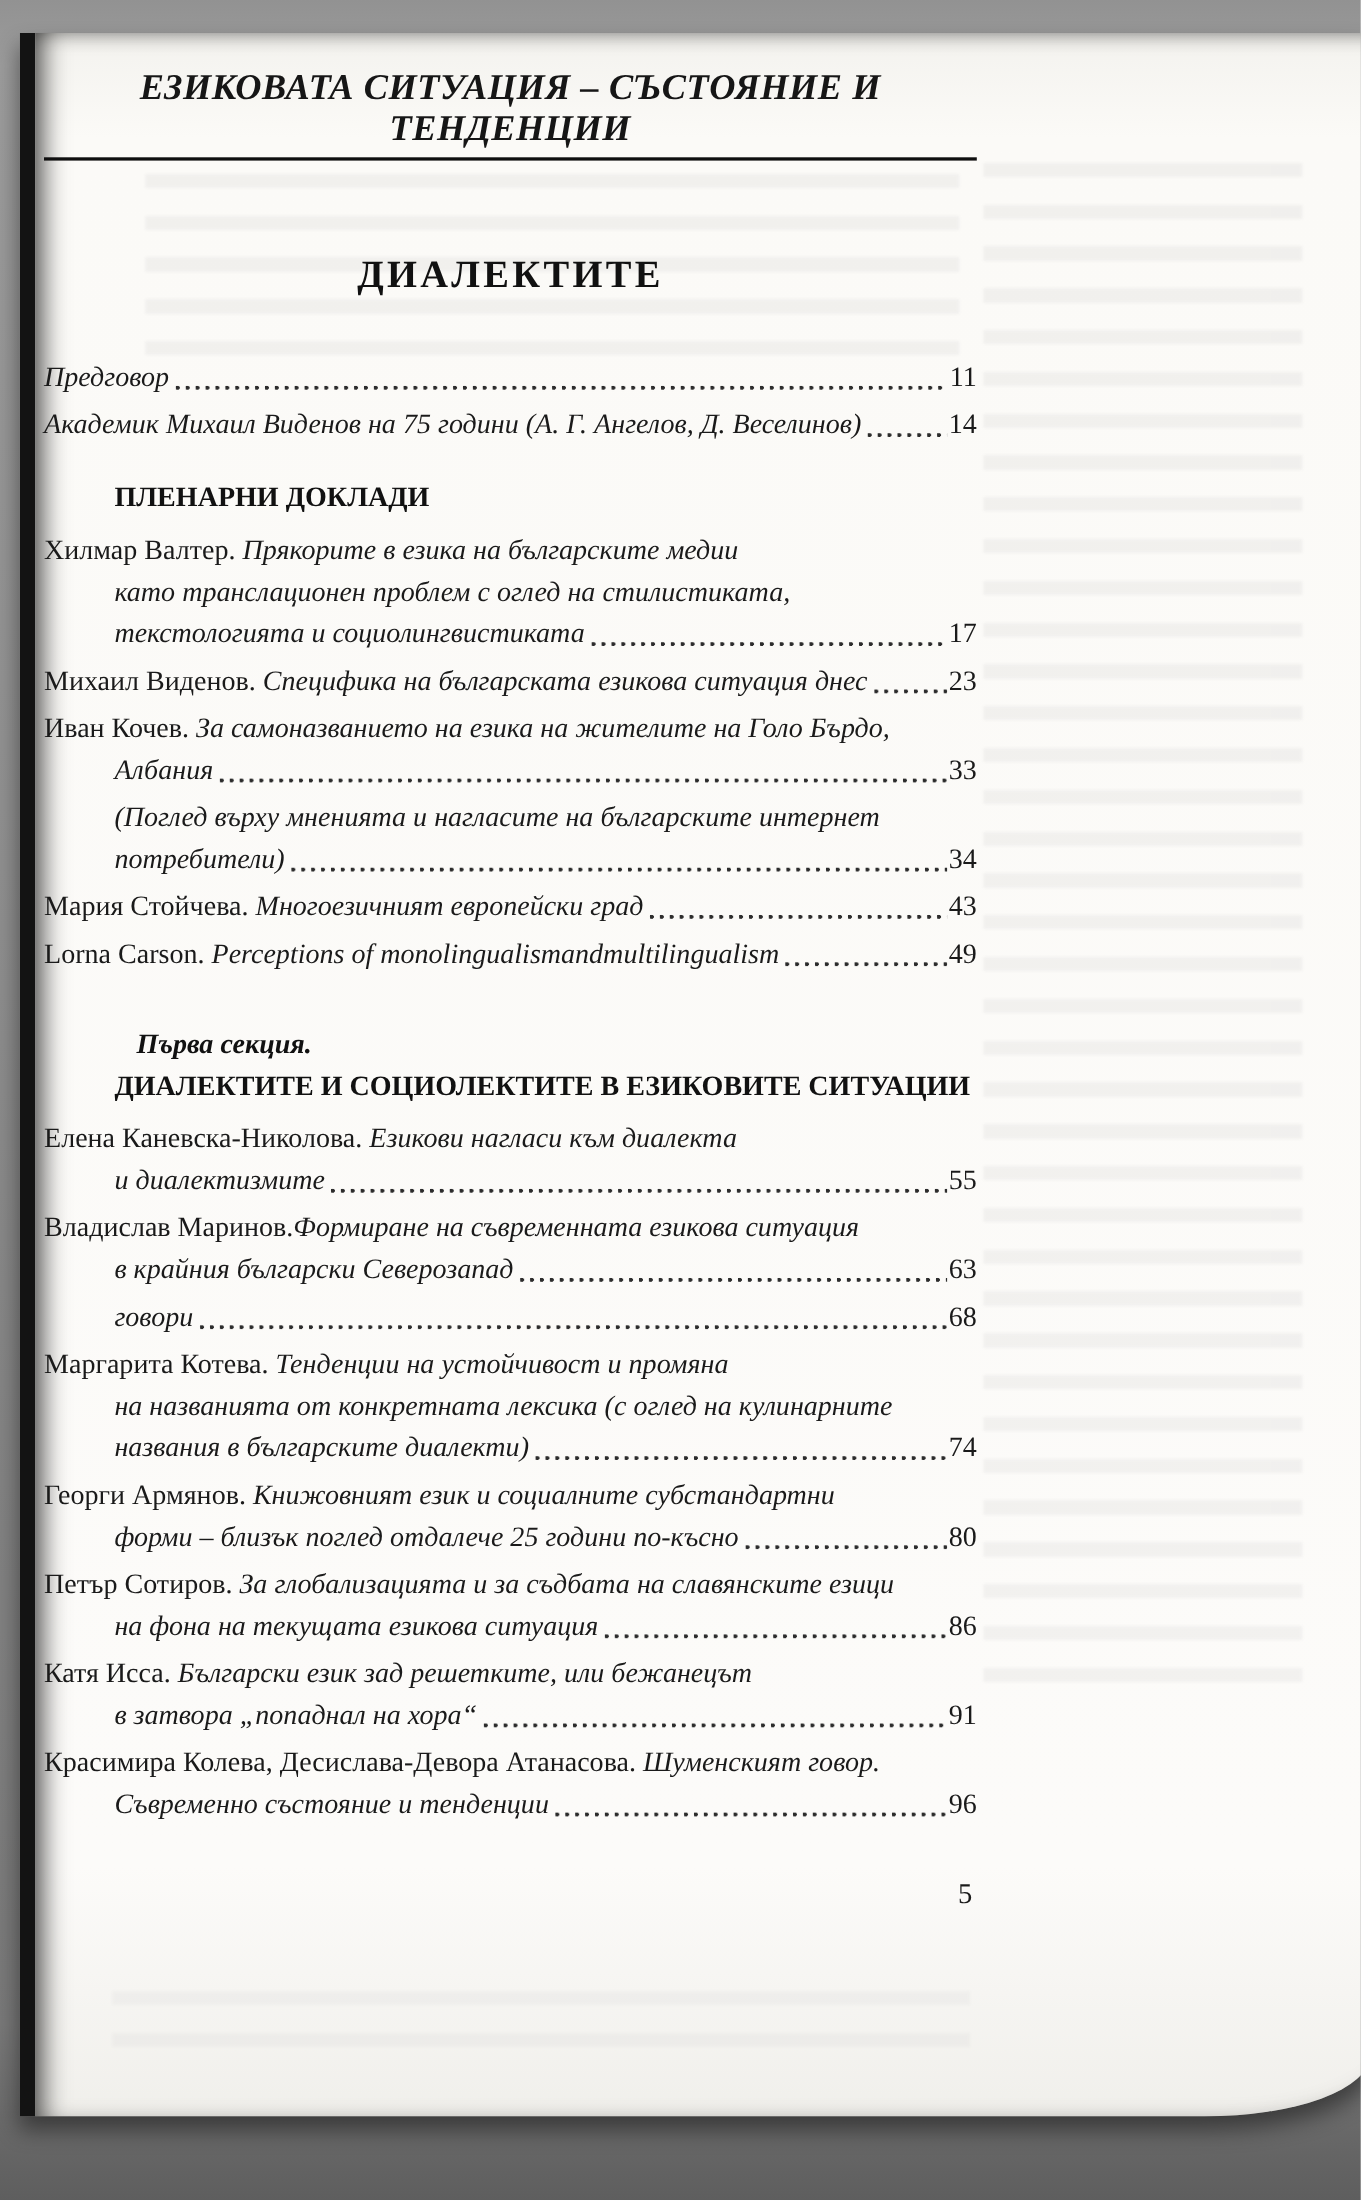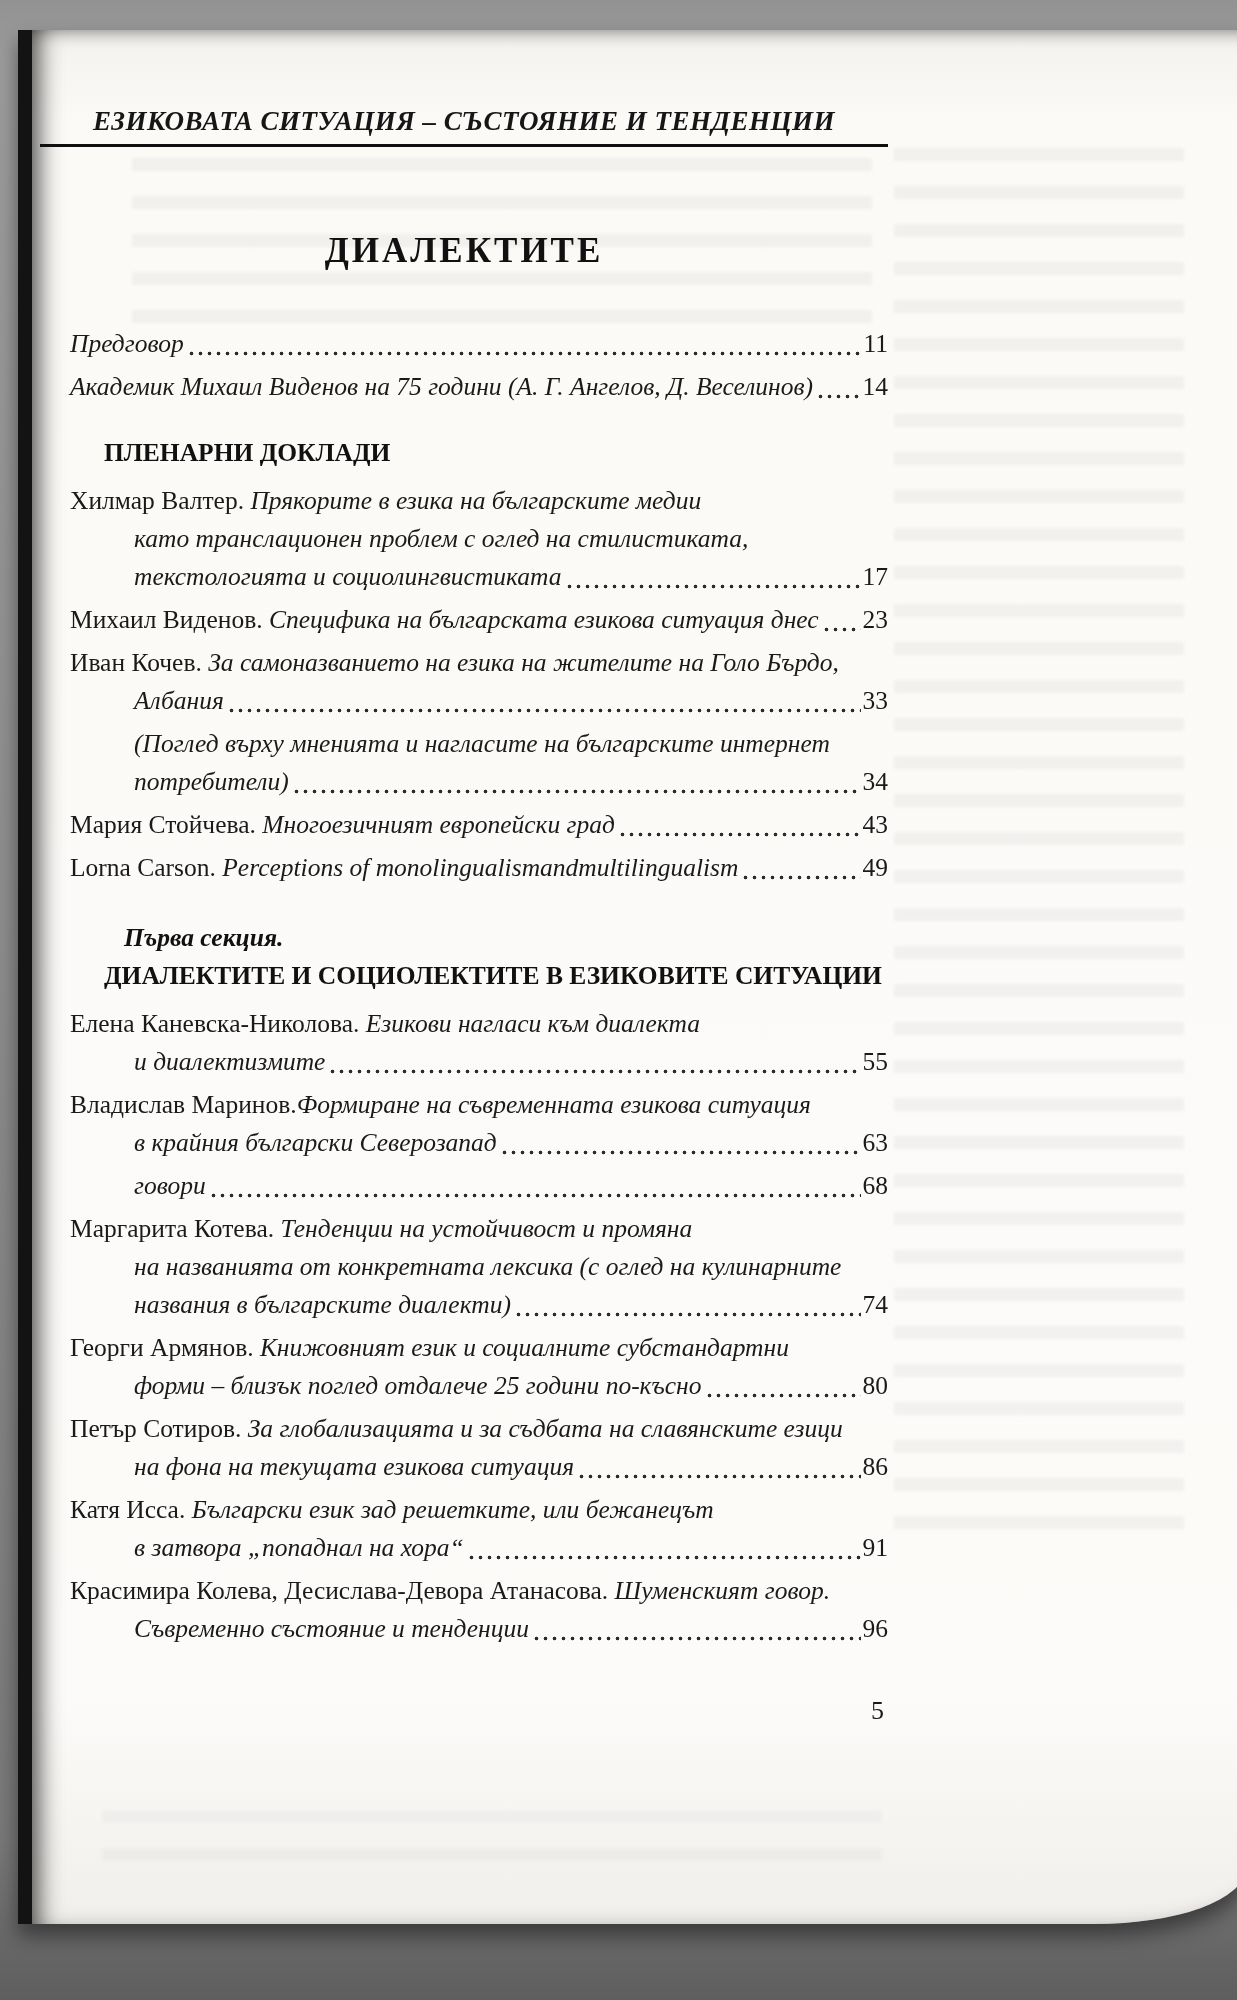--- a/index.html
+++ b/index.html
@@ -15,49 +15,49 @@
     border-left: 14px solid #131313;
     border-bottom-right-radius: 150px 55px;
     box-shadow:
       inset 18px 0 24px -12px rgba(0,0,0,0.72),
       inset 0 16px 18px -15px rgba(0,0,0,0.35),
       0 12px 20px rgba(0,0,0,0.45);
   }
   .content { position: relative; width: 848px; margin-left: 8px; color: #1a1a1a; z-index: 2; }
 
   .running-head {
-    margin-top: 76px; text-align: center;
+    margin-top: 32px; text-align: center;
     font-weight: bold; font-style: italic;
-    font-size: 27px; letter-spacing: 0.5px; color: #161616;
+    font-size: 33px; letter-spacing: 0.5px; color: #161616;
   }
   .header-rule { margin: 7px 0 0 0; border: 0; border-top: 3px solid #0f0f0f; }
 
   .toc-title {
     margin-top: 84px; text-align: center;
     font-weight: bold; font-size: 35px; letter-spacing: 3px; color: #111;
   }
 
   .toc-list { margin-top: 54px; font-size: 25.5px; line-height: 38px; }
 
-  .toc-entry { margin-bottom: 5px; margin-left: 30px; }
+  .toc-entry { margin-bottom: 5px; }
   .entry-line { display: flex; align-items: baseline; }
   .entry-line.cont { padding-left: 64px; text-align: right; }
   .entry-text { flex: 0 1 auto; }
   .author { white-space: pre-wrap; }
   .title-italic { font-style: italic; }
   .leader {
     flex: 1 1 14px; align-self: flex-end;
     height: 6px; margin: 0 2px 6px 5px;
     background-image: radial-gradient(circle at 2.5px 2.5px, #2c2c2c 1.7px, transparent 2.1px);
     background-size: 9px 6px; background-repeat: repeat-x;
   }
   .pagenum { font-style: normal; }
 
   .toc-heading { font-weight: bold; margin: 28px 0 10px 0; color: #111; }
-  .toc-heading.with-pre { margin-top: 32px; }
+  .toc-heading.with-pre { margin-top: 44px; }
   .toc-heading .pre { padding-left: 84px; font-style: italic; }
   .toc-heading .main { padding-left: 64px; font-family: Liberation Serif, serif; }
 
   .folio { margin-top: 48px; text-align: right; padding-right: 4px; font-size: 26px; color: #1a1a1a; }
 
   
   .ghost { position: absolute; pointer-events: none; filter: blur(1.6px); opacity: 0.55; z-index: 1; }
   .ghost-rows {
     background-image: repeating-linear-gradient(180deg,
       rgba(70,70,78,0.10) 0px, rgba(70,70,78,0.10) 13px,

